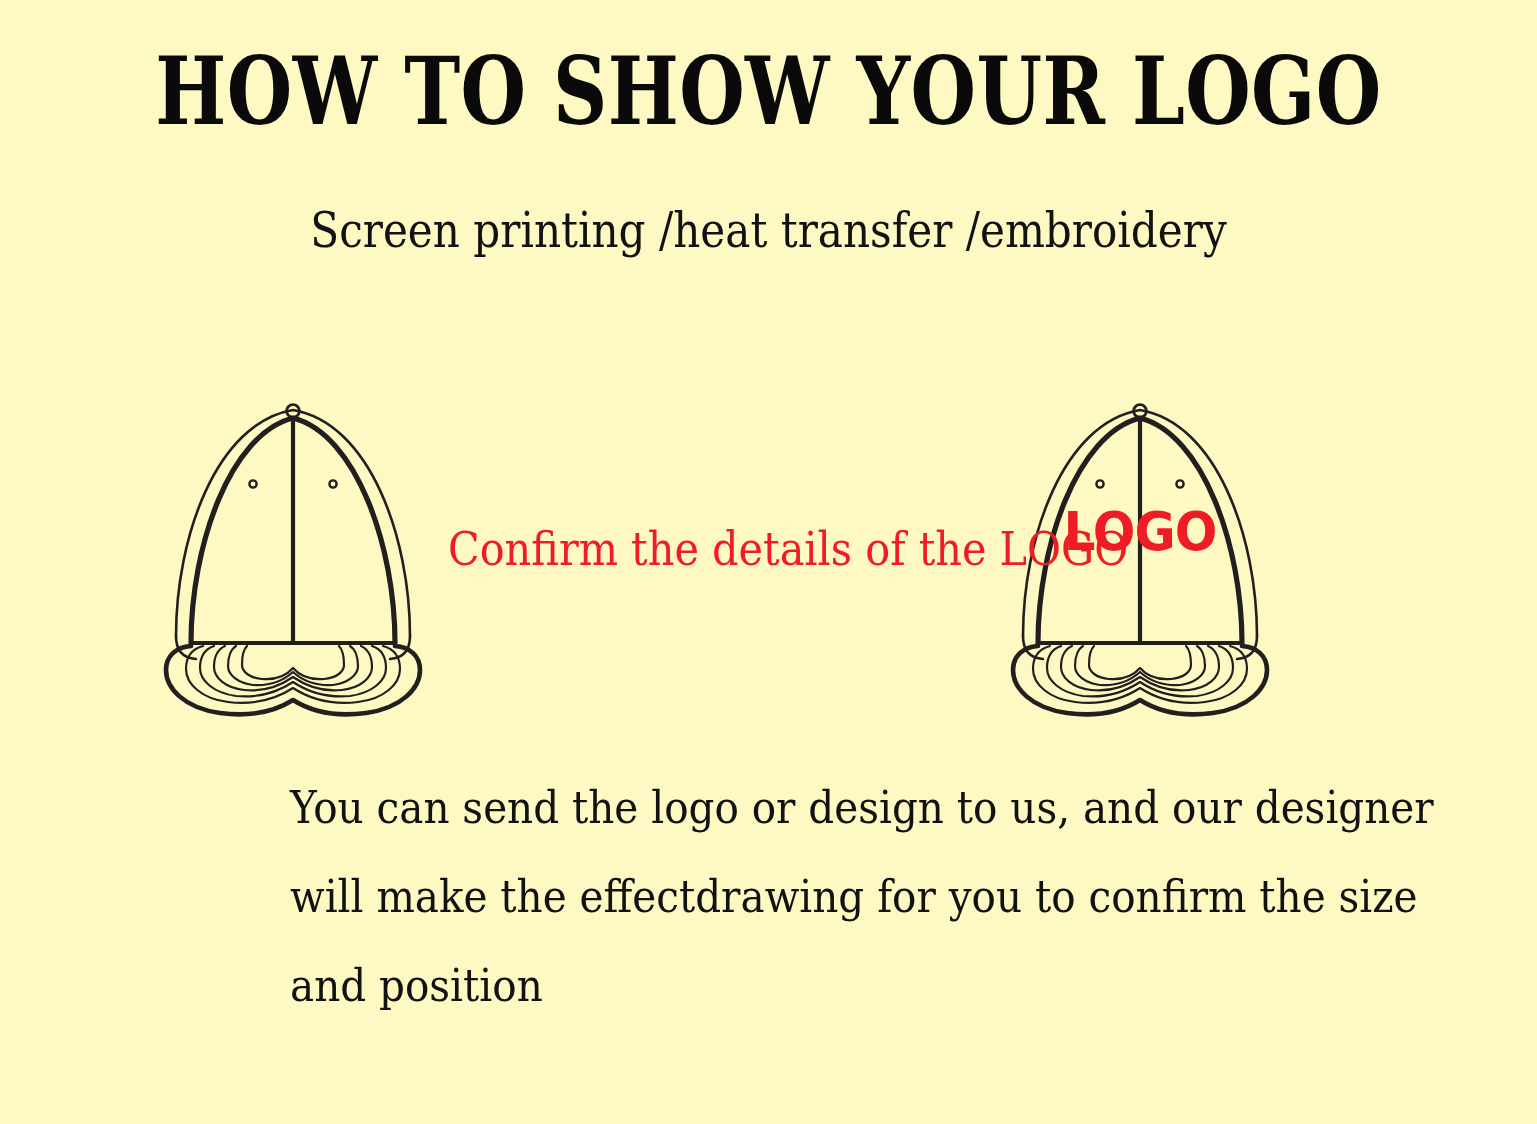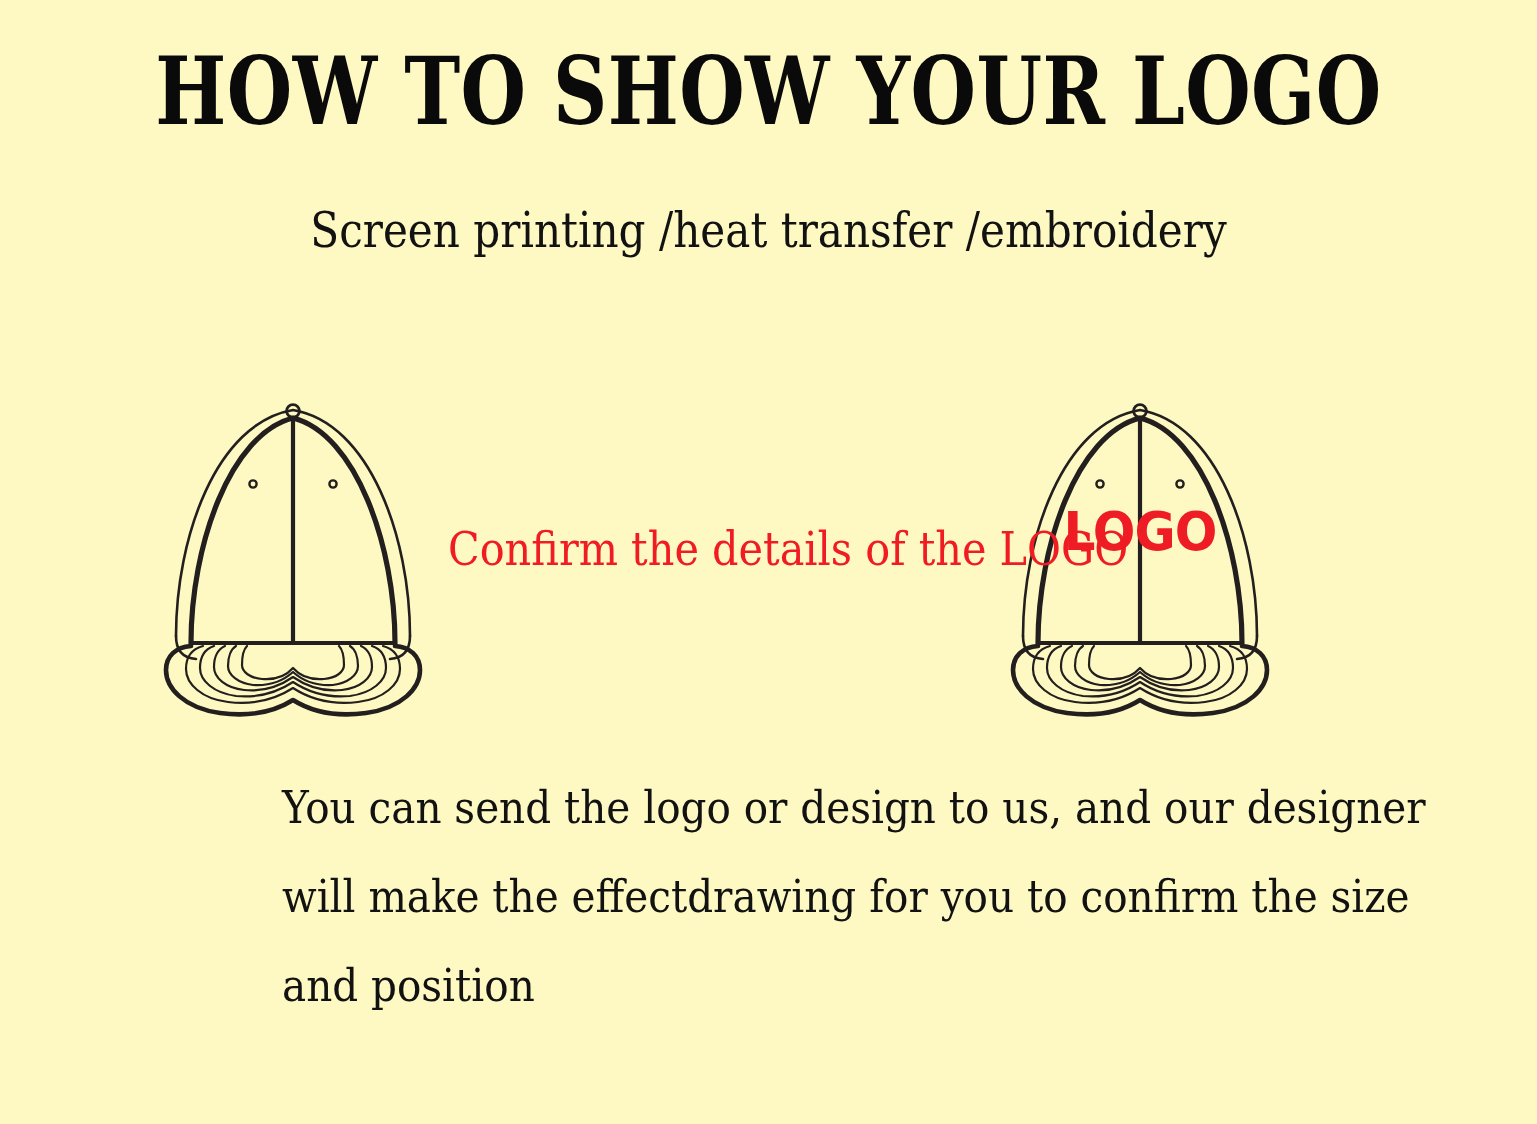--- a/index.html
+++ b/index.html
@@ -99,21 +99,21 @@
     line-height: 1.0;
     color: #f01c24;
     transform: scaleX(0.90);
     transform-origin: left top;
     white-space: nowrap;
   }
 
   
   .body-block {
     position: absolute;
-    left: 282px;
+    left: 290px;
     top: 785px;
     width: 1010px;
   }
   .body-line {
     font-family: "DejaVu Serif", serif;
     font-weight: 400;
     font-size: 45px;
     line-height: 1.0;
     color: #121212;
     margin: 0 0 44px 0;

